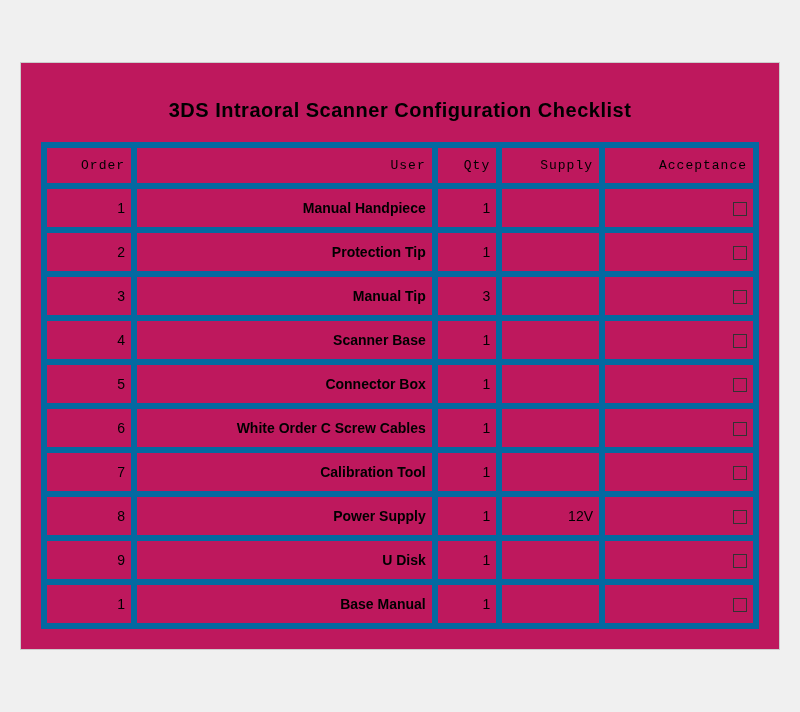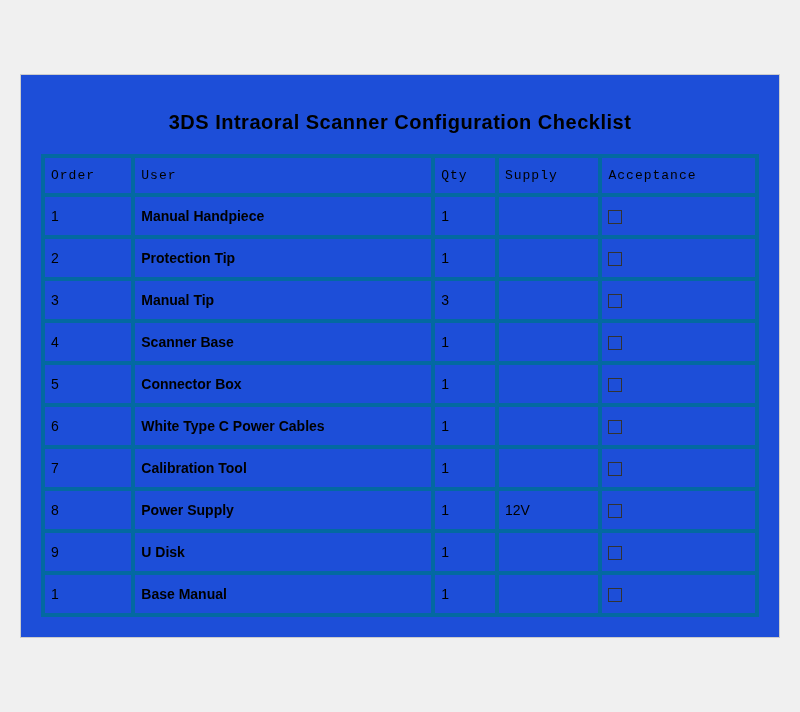--- a/index.html
+++ b/index.html
@@ -11,43 +11,43 @@
     body {
       background: #f0f0f0;
       display: flex;
       justify-content: center;
       align-items: center;
       min-height: 100vh;
       font-family: Arial, sans-serif;
     }
 
     .page-wrapper {
-      background: #1d4ed8;
+      background: #be185d;
       width: 760px;
       padding: 20px;
       border: 1px solid #ccc;
     }
 
     .checklist-title {
       text-align: center;
       font-size: 20px;
       font-weight: bold;
       padding: 16px 8px 20px 8px;
       letter-spacing: 0.5px;
     }
 
     table {
       width: 100%;
       border-collapse: collapse;
       font-size: 14px;
     }
 
     th, td {
-      border: 4px solid #0369a1;
-      text-align: left;
+      border: 6px solid #0369a1;
+      text-align: right;
       padding: 10px 6px;
       vertical-align: middle;
     }
 
     thead th {
       font-weight: normal;
       font-family: 'Courier New', monospace;
       font-size: 13px;
       letter-spacing: 1px;
       padding: 10px 6px;
@@ -119,21 +119,21 @@
         </tr>
         <tr>
           <td>5</td>
           <td>Connector Box</td>
           <td>1</td>
           <td></td>
           <td class="checkbox-cell"><span class="checkbox-box"></span></td>
         </tr>
         <tr>
           <td>6</td>
-          <td>White Type C Power Cables</td>
+          <td>White Order C Screw Cables</td>
           <td>1</td>
           <td></td>
           <td class="checkbox-cell"><span class="checkbox-box"></span></td>
         </tr>
         <tr>
           <td>7</td>
           <td>Calibration Tool</td>
           <td>1</td>
           <td></td>
           <td class="checkbox-cell"><span class="checkbox-box"></span></td>

